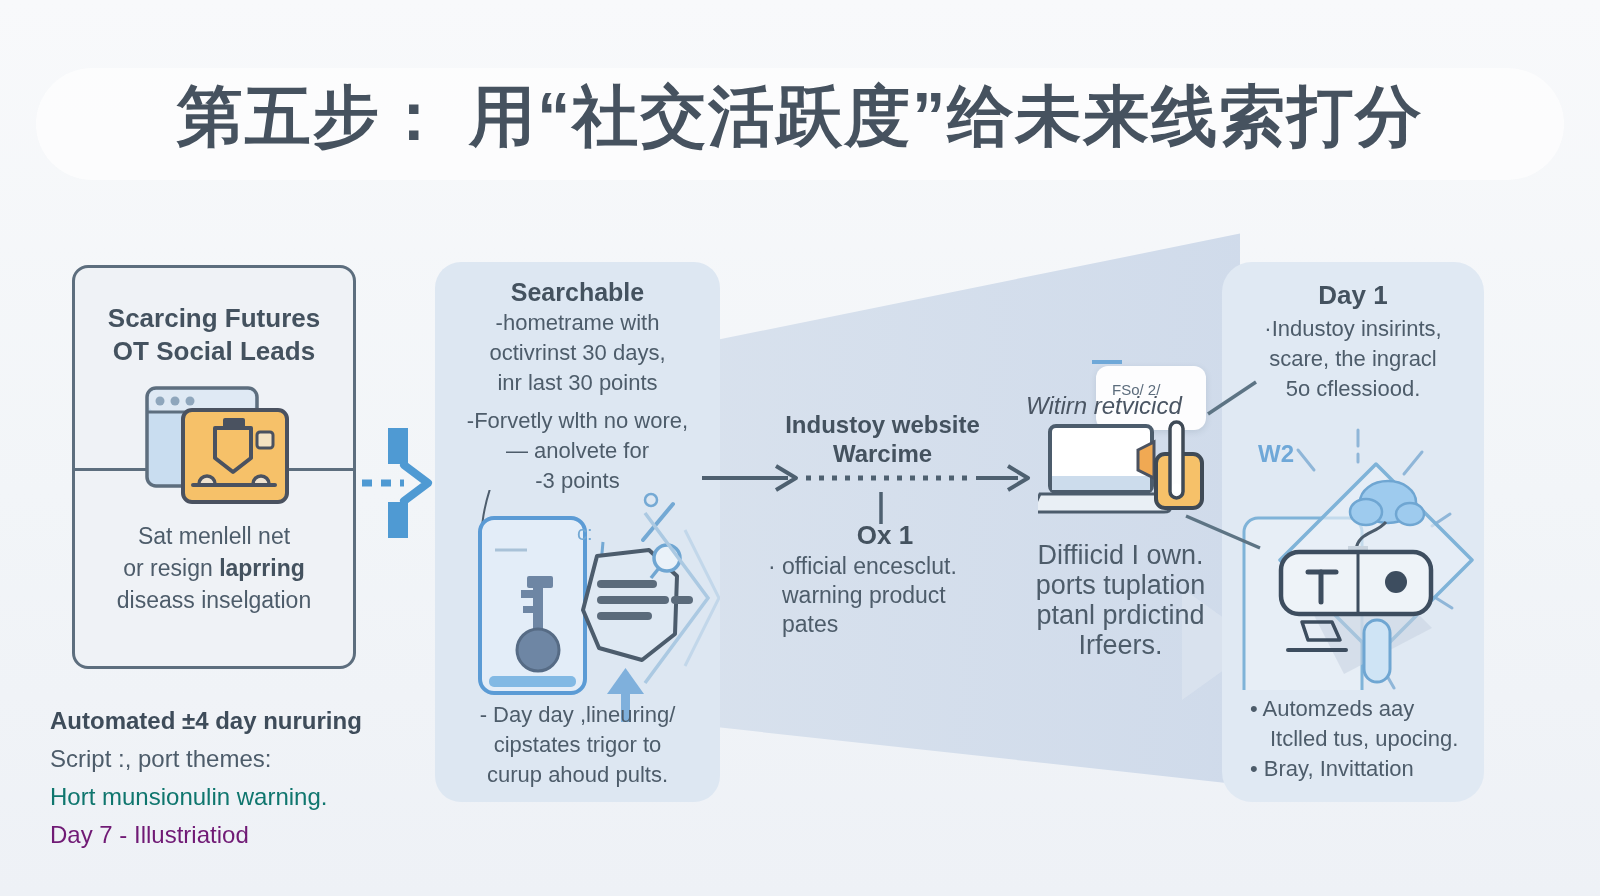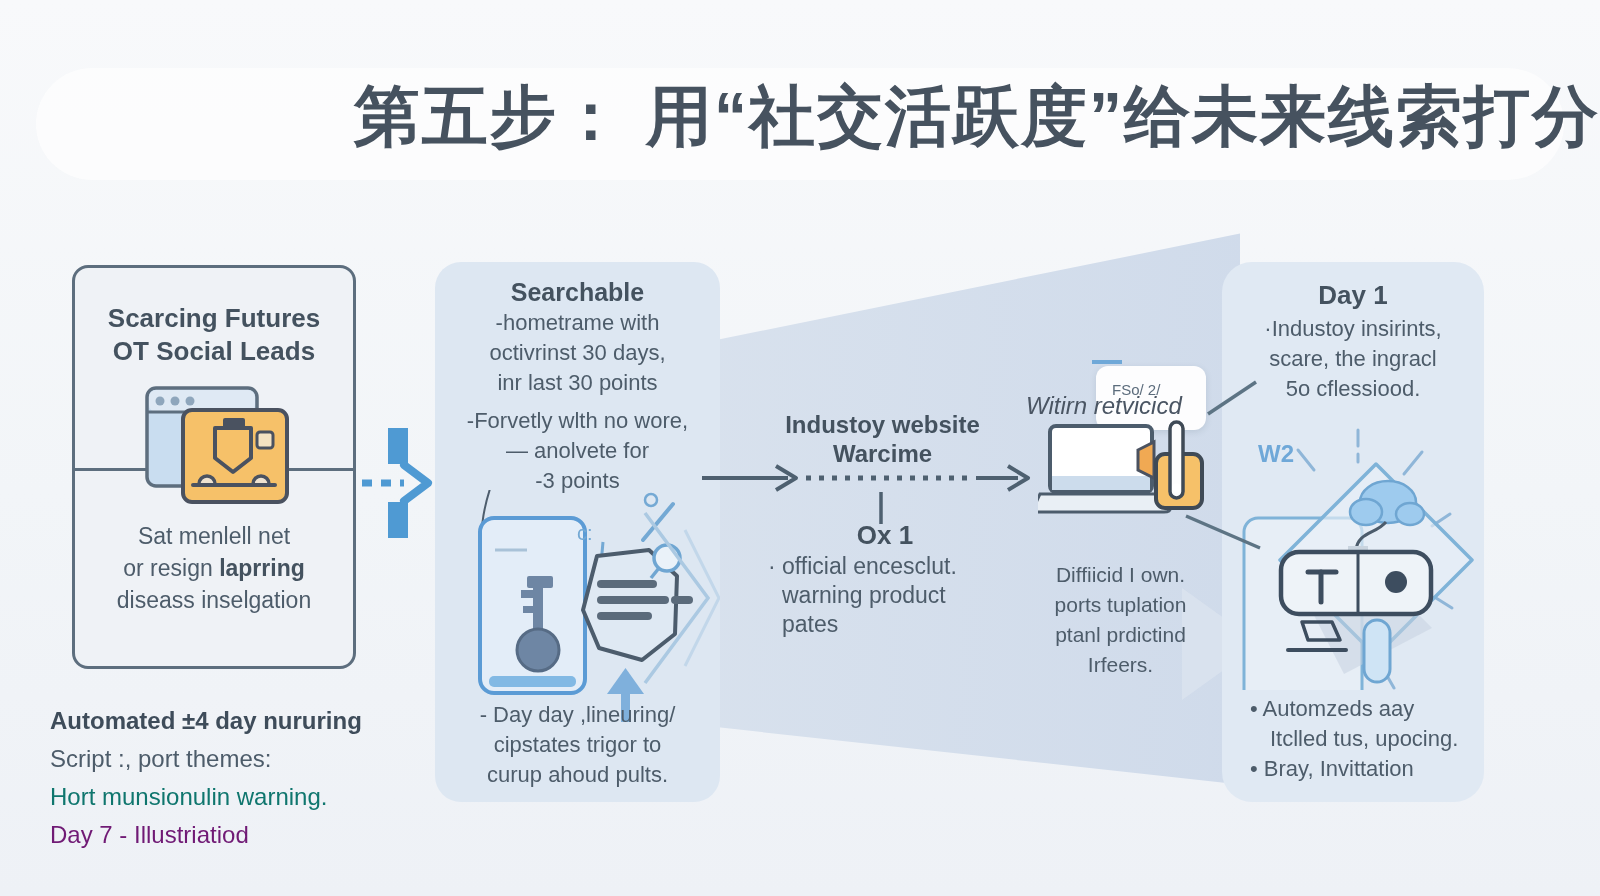--- a/index.html
+++ b/index.html
@@ -6,21 +6,21 @@
   body{
     width:1600px;height:896px;position:relative;overflow:hidden;
     background:linear-gradient(180deg,#f8f9fb 0%,#f2f5f8 55%,#eef1f6 100%);
     font-family:"Liberation Sans","DejaVu Sans",sans-serif;
     color:#475664;
   }
   .abs{position:absolute;}
   
   .title-band{left:36px;top:68px;width:1528px;height:112px;background:#fdfdfe;border-radius:60px;opacity:.75;}
   .main-title{
-    left:0;top:72px;width:1600px;text-align:right;
+    left:0;top:72px;width:1600px;text-align:center;
     font-size:66px;font-weight:bold;color:#46525f;letter-spacing:2px;
   }
   
   .band{
     left:700px;top:228px;width:540px;height:562px;
     background:linear-gradient(90deg,#d5dfec 0%,#ccd8e9 100%);
     clip-path:polygon(0 20.5%,100% 1%,100% 99%,0 88.5%);
     opacity:.9;
   }
   .band-wedge{
@@ -169,21 +169,21 @@
 <svg class="abs" style="left:1038px;top:420px;z-index:5;" width="170" height="105" viewBox="0 0 170 105">
   <rect x="12" y="6" width="102" height="66" rx="6" fill="#ffffff" stroke="#4c5c6c" stroke-width="4"></rect>
   <rect x="14" y="56" width="98" height="14" fill="#ccdcec"></rect>
   <path d="M2 74 L122 74 L132 88 Q133 92 126 92 L0 92 Q-6 92 -3 85 Z" fill="#e9eff5" stroke="#4c5c6c" stroke-width="3"></path>
   <polygon points="100,30 116,22 116,58 100,50" fill="#f0a953" stroke="#4a5260" stroke-width="3"></polygon>
   <rect x="118" y="34" width="46" height="54" rx="9" fill="#f6c169" stroke="#3f4a56" stroke-width="4"></rect>
   <rect x="132" y="2" width="13" height="76" rx="6.5" fill="#fdfdfd" stroke="#3f4a56" stroke-width="3.5"></rect>
   <circle cx="138.5" cy="68" r="4.5" fill="#ffffff"></circle>
 </svg>
 
-<div class="abs center body-text" style="left:1018px;top:560px;width:205px;font-size:21px;line-height:30px;z-index:3;">
+<div class="abs center body-text" style="left:1018px;top:540px;width:205px;font-size:27px;line-height:30px;z-index:3;">
   <div>Diffiicid I own.</div>
   <div>ports tuplation</div>
   <div>ptanl prdictind</div>
   <div>Irfeers.</div>
 </div>
 
 <div class="abs blue-panel" id="day1-panel">
   <div class="abs center h-bold" style="left:10px;top:18px;width:242px;font-size:26px;">Day 1</div>
   <div class="abs center body-text" style="left:4px;top:52px;width:254px;font-size:22px;line-height:30px;">
     <div>·Industoy insirints,</div>

